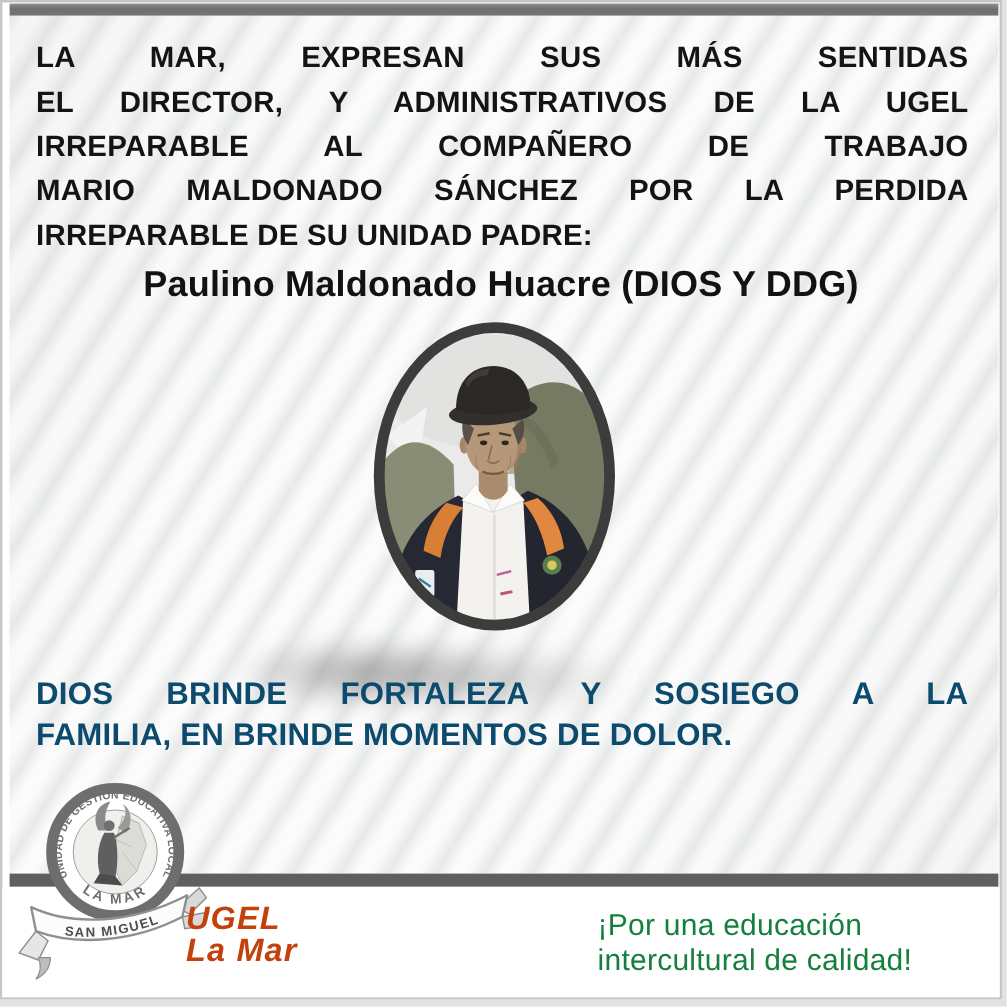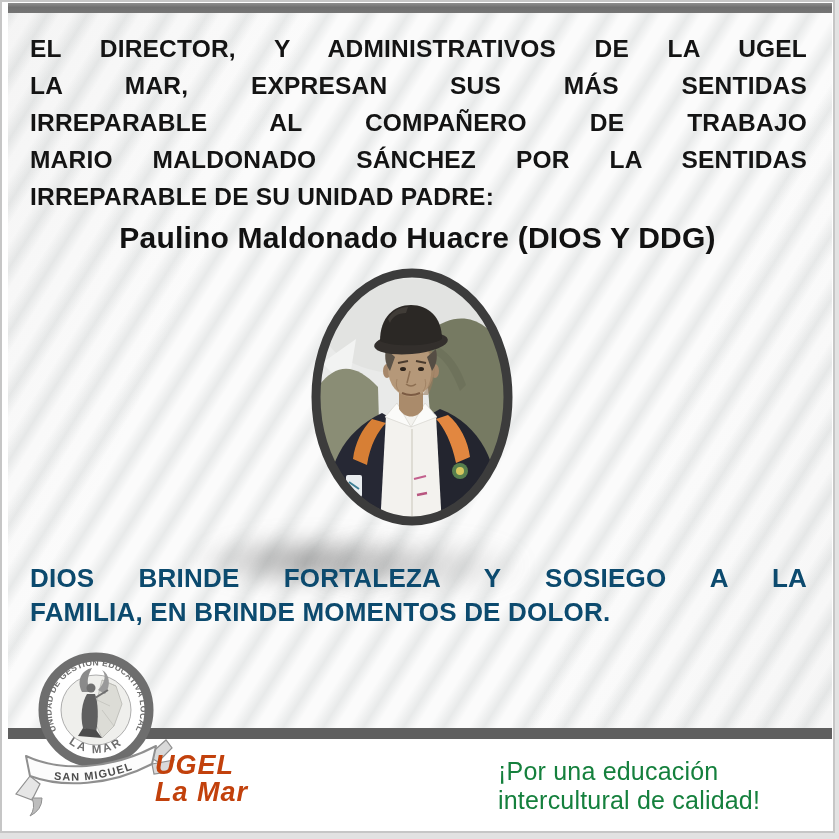--- a/index.html
+++ b/index.html
@@ -64,24 +64,24 @@
 
 <div class="stage">
   <div class="abs card"></div>
   <div class="abs stripes"></div>
   <div class="abs bar-top"></div>
 
   <div class="abs smudge1"></div>
   <div class="abs smudge2"></div>
 
   <div class="abs p1">
+    <div class="jline">LA MAR, EXPRESAN SUS MÁS SENTIDAS</div>
     <div class="jline">EL DIRECTOR, Y ADMINISTRATIVOS DE LA UGEL</div>
-    <div class="jline">LA MAR, EXPRESAN SUS MÁS SENTIDAS</div>
     <div class="jline">IRREPARABLE AL COMPAÑERO DE TRABAJO</div>
-    <div class="jline">MARIO MALDONADO SÁNCHEZ POR LA SENTIDAS</div>
+    <div class="jline">MARIO MALDONADO SÁNCHEZ POR LA PERDIDA</div>
     <div class="jlast">IRREPARABLE DE SU UNIDAD PADRE:</div>
   </div>
 
   <div class="abs deceased">Paulino Maldonado Huacre (DIOS Y DDG)</div>
 
   <svg class="abs portrait" viewBox="0 0 204 260" aria-hidden="true">
     <defs>
       <clipPath id="ovalClip">
           <ellipse cx="102" cy="130" rx="93" ry="120"></ellipse>
         </clipPath>

